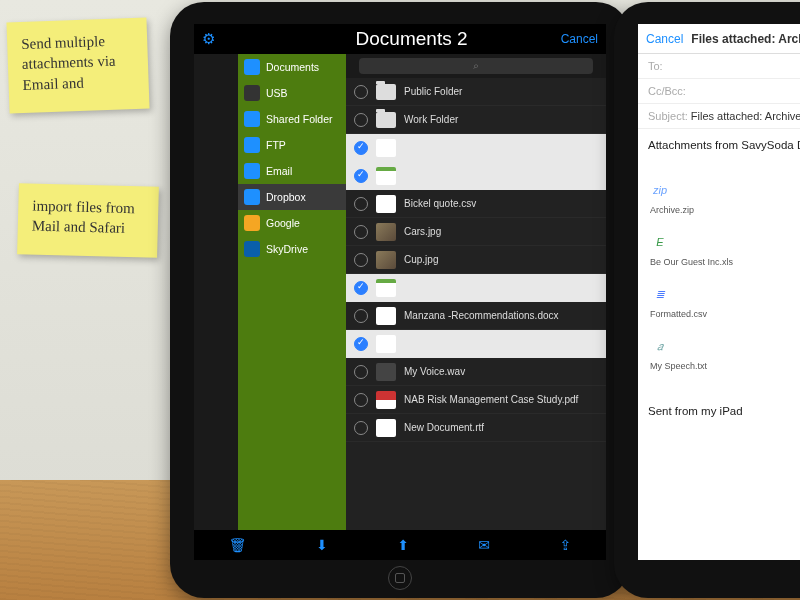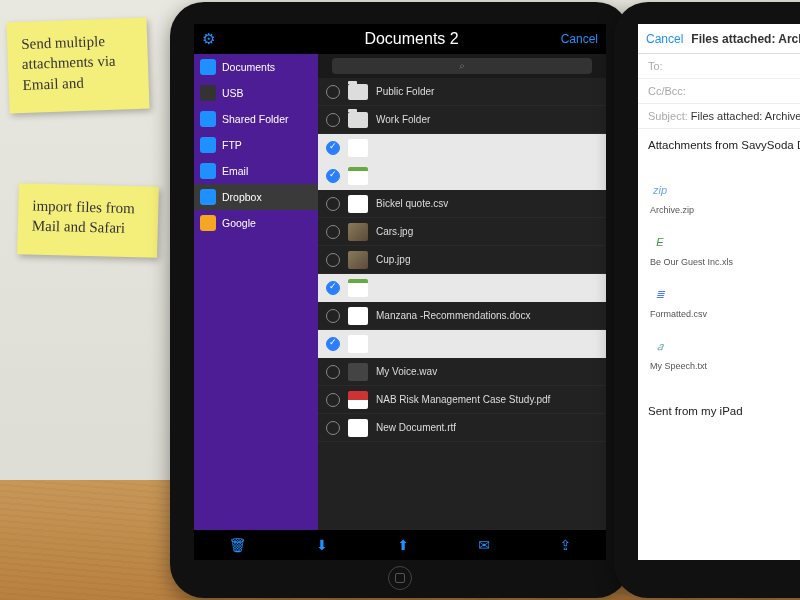--- a/index.html
+++ b/index.html
@@ -18,27 +18,27 @@
   .ipad { position: absolute; background: #111; border-radius: 34px; box-shadow: 0 6px 20px rgba(0,0,0,0.4); }
   .ipad1 { top: 2px; left: 170px; width: 460px; height: 596px; }
   .bezel-top { height: 22px; }
   .screen { position: absolute; top: 22px; left: 24px; right: 24px; bottom: 38px; background: #1a1a1a; overflow: hidden; }
   .home-btn { position: absolute; bottom: 8px; left: 50%; transform: translateX(-50%); width: 24px; height: 24px; border: 1.5px solid #444; border-radius: 50%; display:flex; align-items:center; justify-content:center; }
   .home-btn::after { content:""; width:8px; height:8px; border:1.5px solid #555; border-radius:2px; }
   
   
   .app-hdr { height: 30px; background: #000; display:flex; align-items:center; justify-content:space-between; padding: 0 8px; color:#fff; font-size:12px; }
   .gear { color:#1e90ff; font-size:15px; }
-  .hdr-title { font-weight:500; font-size:16px;margin-left:47px; }
+  .hdr-title { font-weight:500; font-size:19px;margin-left:47px; }
   .cancel { color:#1e90ff; font-size:12px; }
   
   .app-body { position:absolute; top:30px; bottom:30px; left:0; right:0; display:flex; }
   
   
-  .sidebar { width: 124px; background:#4c1d95; overflow:hidden; }
+  .sidebar { width: 108px; background:#4d7c0f; overflow:hidden;margin-left:44px; }
   .sb-item { display:flex; align-items:center; gap:6px; padding: 5px 6px; font-size:10.5px; color:#fff; }
   .sb-item.sel { background:#3a3a3a;text-align:center; }
   .sb-ico { width:16px; height:16px; border-radius:3px; display:flex; align-items:center; justify-content:center; font-size:10px; color:#fff; flex-shrink:0; }
   
   
   .main { flex:1; background:#222; display:flex; flex-direction:column; }
   .search { height:24px; background:#1a1a1a; display:flex; align-items:center; justify-content:center; }
   .search-field { width:90%; height:16px; background:#333; border-radius:4px; display:flex; align-items:center; justify-content:center; color:#777; font-size:10px; }
   .list { flex:1; overflow:hidden; }
   .row { display:flex; align-items:center; gap:8px; padding: 3px 8px; height:28px; font-size:10px; color:#ddd; border-bottom:1px solid rgba(255,255,255,0.04); }
@@ -114,20 +114,24 @@
             <span>Email</span>
           </div>
           <div class="sb-item sel">
             <div class="sb-ico" style="background: rgb(30, 144, 255);"></div>
             <span>Dropbox</span>
           </div>
           <div class="sb-item">
             <div class="sb-ico" style="background: rgb(245, 166, 35);"></div>
             <span>Google</span>
           </div>
+          <div class="sb-item">
+            <div class="sb-ico" style="background: rgb(10, 95, 170);"></div>
+            <span>SkyDrive</span>
+          </div>
         </div>
       <div class="main">
         <div class="search">
           <div class="search-field">⌕</div>
         </div>
         <div class="list" id="filelist">
             <div class="row">
               <div class="chk"></div>
               <div class="folder-ico"></div>
               <span>Public Folder</span>

